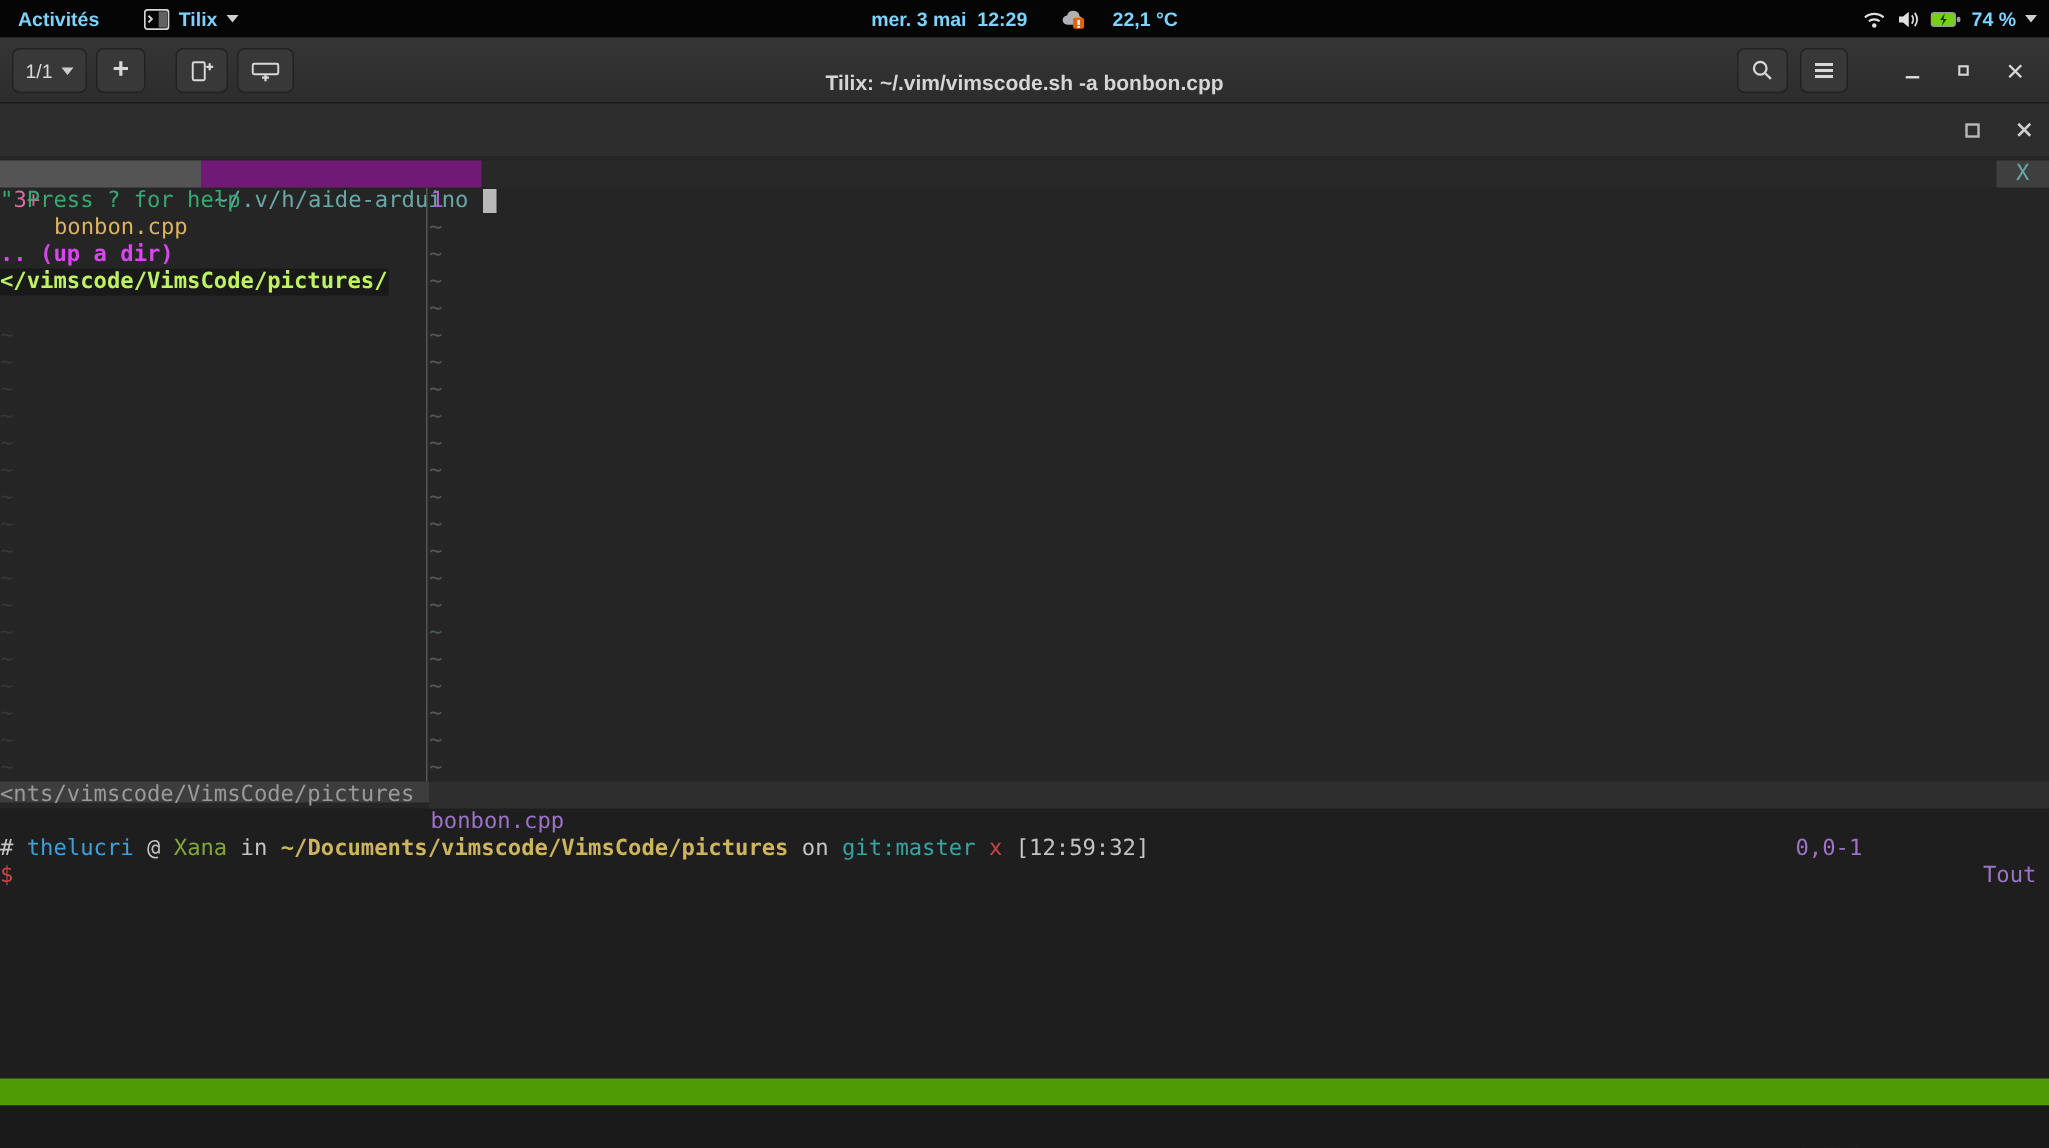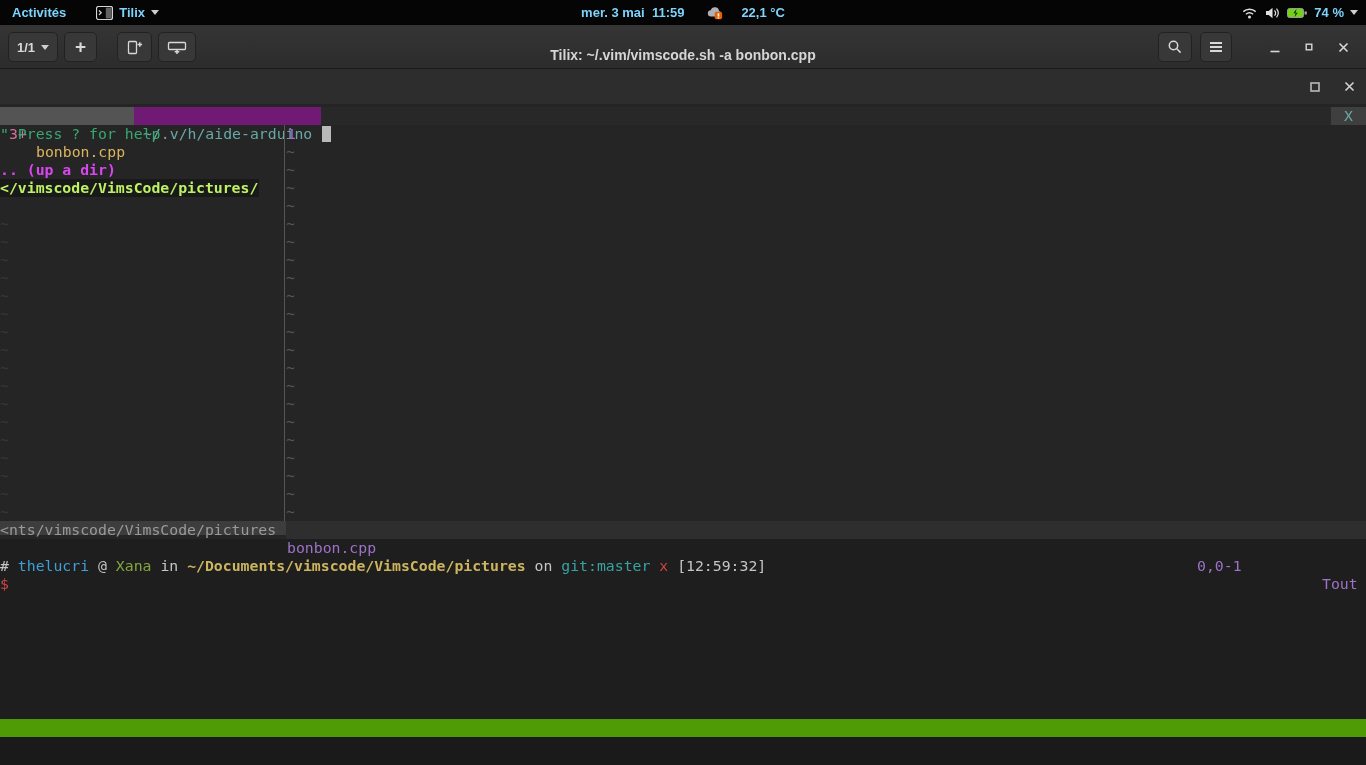--- a/index.html
+++ b/index.html
@@ -19,21 +19,21 @@
 
   
   .headerbar { position:absolute; left:0; top:25px; width:1366px; height:44px;
                background:linear-gradient(#353535,#2c2c2c); border-bottom:1px solid #1b1b1b; }
   .hb-left  { position:absolute; left:8px; top:0; height:44px; display:flex; align-items:center; gap:6px; }
   .hb-title { position:absolute; left:0; width:100%; top:0; height:60px; display:flex; align-items:center;
               justify-content:center; color:#d6d6d6; font-size:14px; font-weight:bold; pointer-events:none; }
   .hb-right { position:absolute; right:10px; top:0; height:44px; display:flex; align-items:center; gap:8px; }
   .hb-btn { height:30px; min-width:32px; padding:0 8px; background:#383838; border:1px solid #222;
             border-radius:5px; color:#d8d8d8; display:flex; align-items:center; justify-content:center;
-            gap:6px; font-size:13px;font-weight:bold; }
+            gap:6px; font-size:13px; }
   .hb-btn.plus { font-size:19px; font-weight:bold; padding:0 10px; }
   .winctl { width:26px; height:26px; display:flex; align-items:center; justify-content:center; color:#d8d8d8; }
 
   
   .tabbar { position:absolute; left:0; top:69px; width:1366px; height:35px; background:#2d2d2d; }
   .tabbar .title { position:absolute; left:14px; top:0; height:35px; display:flex; align-items:center;
                    gap:12px; color:#d0d0d0; font-size:14px; }
   .tabbar .controls { position:absolute; right:10px; top:0; height:35px; display:flex; align-items:center; gap:22px; color:#cfcfcf; }
 
   
@@ -98,21 +98,21 @@
           <rect x="9.8" y="1.6" width="5.8" height="10.8" fill="#d5d5d5" opacity="0.45"></rect>
           <path d="M3 4.5l2.2 2.2L3 8.9" stroke="#d5d5d5" stroke-width="1.3" fill="none"></path>
         </svg>
       </span>
       <span>Tilix</span>
       <span class="caret"></span>
     </div>
   </div>
   <div class="center">
     <div class="tb-item">
-      <span>mer. 3 mai  11:59</span>
+      <span>mer. 3 mai  12:29</span>
     </div>
     <div class="tb-item">
       <span>
         <svg width="19" height="15" viewBox="0 0 19 15">
           <path d="M5 11.5a3.1 3.1 0 0 1-.4-6.2A4.3 4.3 0 0 1 13 5.9a2.9 2.9 0 0 1-.3 5.6z" fill="#aeb2b6"></path>
           <rect x="8.6" y="6.8" width="7.4" height="7.4" rx="1.6" fill="#e66100"></rect>
           <rect x="11.5" y="8.3" width="1.7" height="3.3" fill="#f4f4f4"></rect>
           <rect x="11.5" y="12.3" width="1.7" height="1.3" fill="#f4f4f4"></rect>
         </svg>
       </span>

